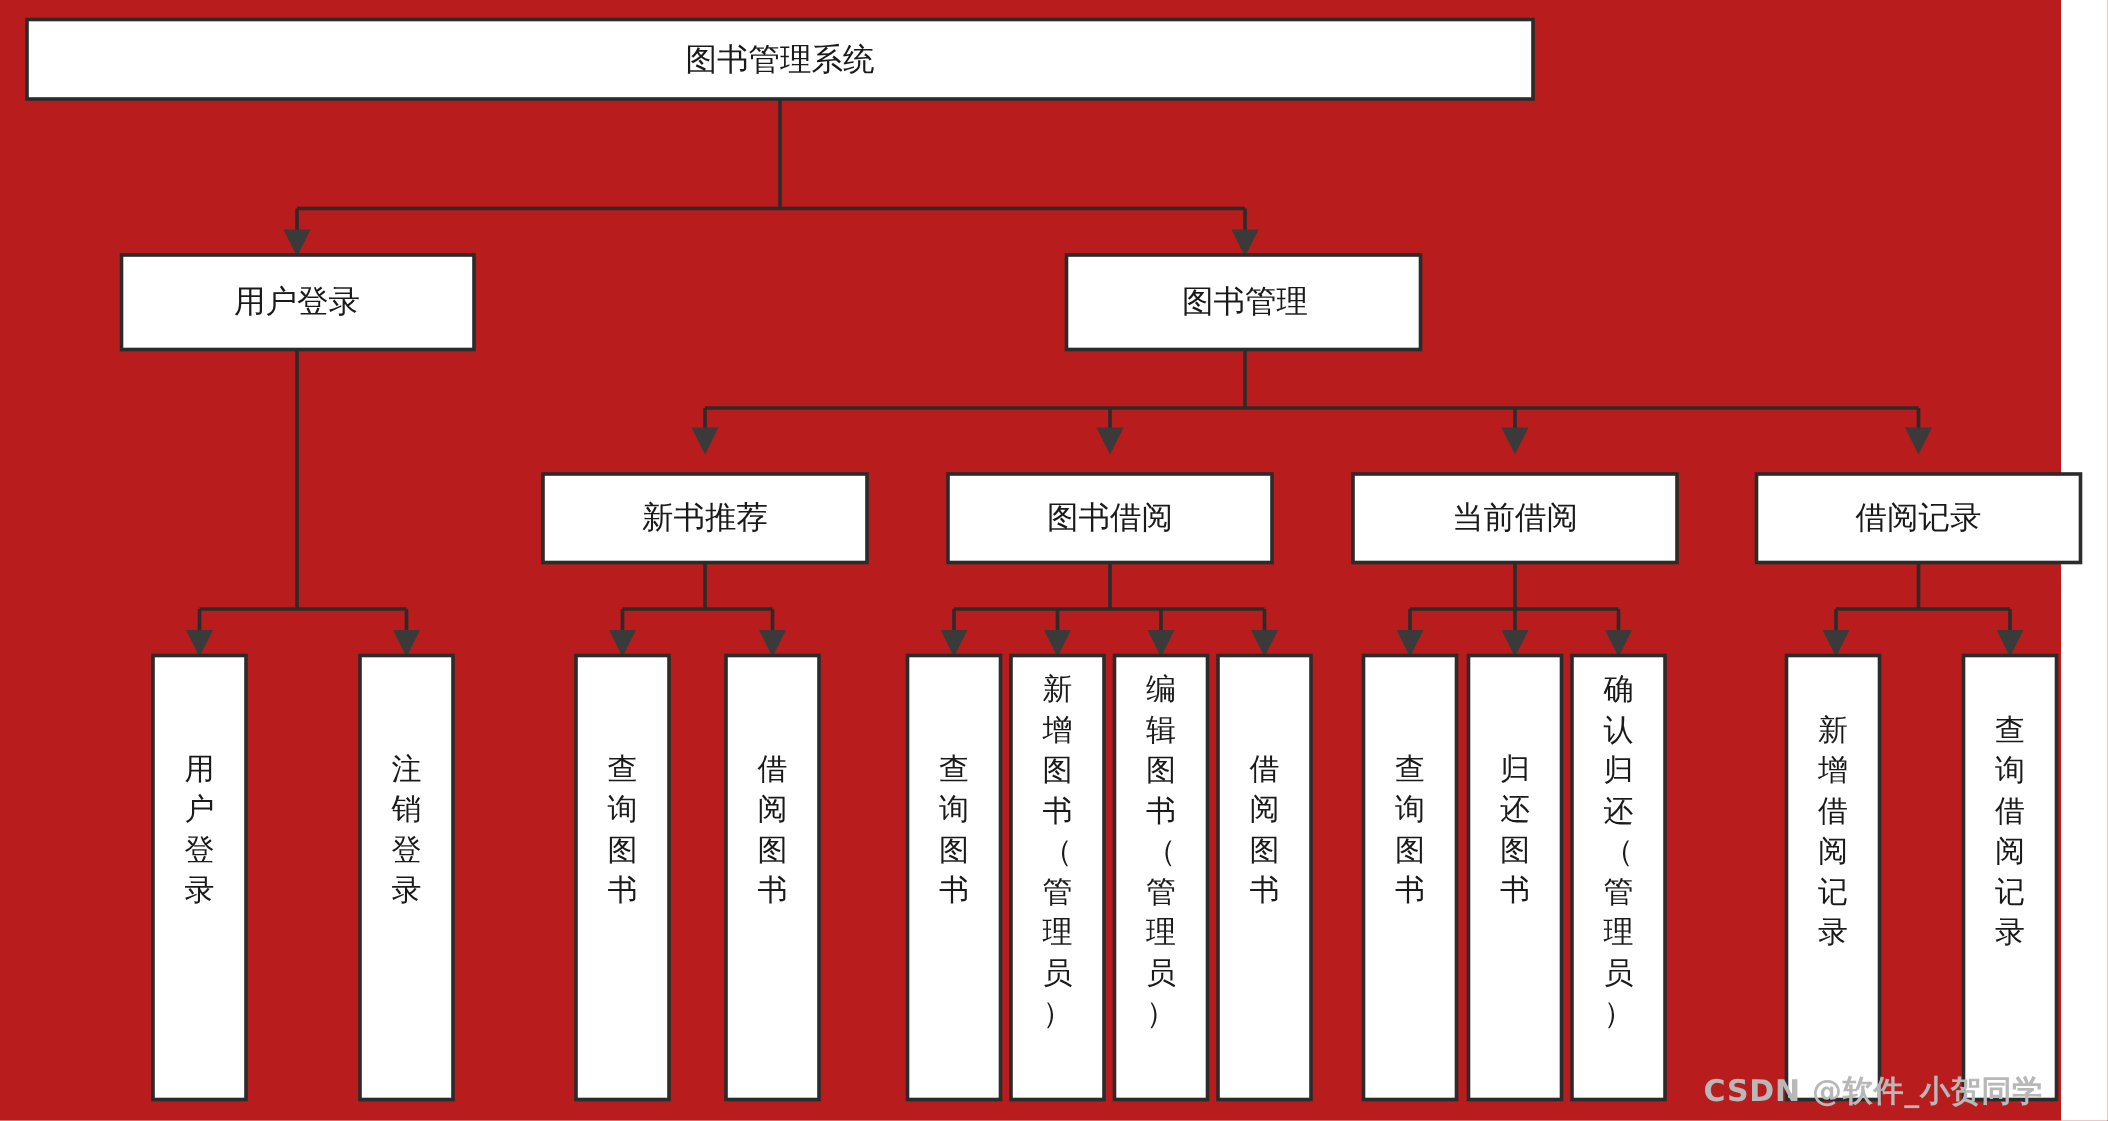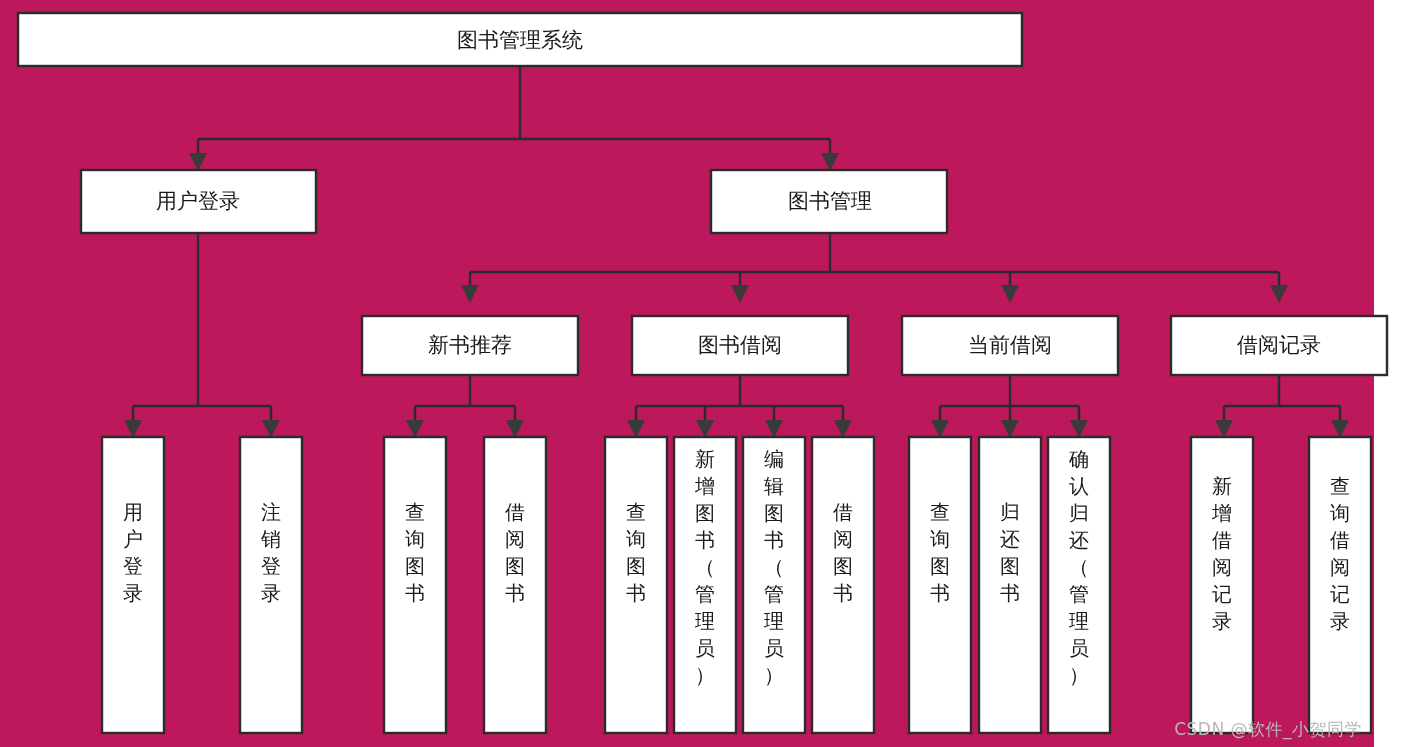--- a/index.html
+++ b/index.html
@@ -10,21 +10,21 @@
   body {
     width: 1405px;
     height: 747px;
     font-family: "DejaVu Sans", "Liberation Sans", sans-serif;
     overflow: hidden;
   }
   #diagram-root {
     position: relative;
     width: 1374px;
     height: 747px;
-    background: #be185d;
+    background: #b91c1c;
   }
   svg#tree-svg {
     position: absolute;
     left: 0;
     top: 0;
     width: 1405px;
     height: 747px;
     display: block;
   }
   .node-box {
@@ -53,25 +53,26 @@
     font-family: "DejaVu Sans", "Liberation Sans", sans-serif;
     font-size: 20px;
     fill: #1a1a1a;
     text-anchor: middle;
   }
   .watermark-text {
     position: absolute;
     right: 12px;
     bottom: 6px;
     font-family: "DejaVu Sans", "Liberation Sans", sans-serif;
-    font-size: 17px;
+    font-size: 20px;
     color: #b8b8b8;
     white-space: nowrap;
     letter-spacing: 0.5px;
     user-select: none;
+    font-weight: bold;
   }
 </style>
 </head>
 <body>
 
 <div id="diagram-root">
 
   <svg id="tree-svg" viewBox="0 0 1405 747">
     <defs>
       <g id="arrowShape">

